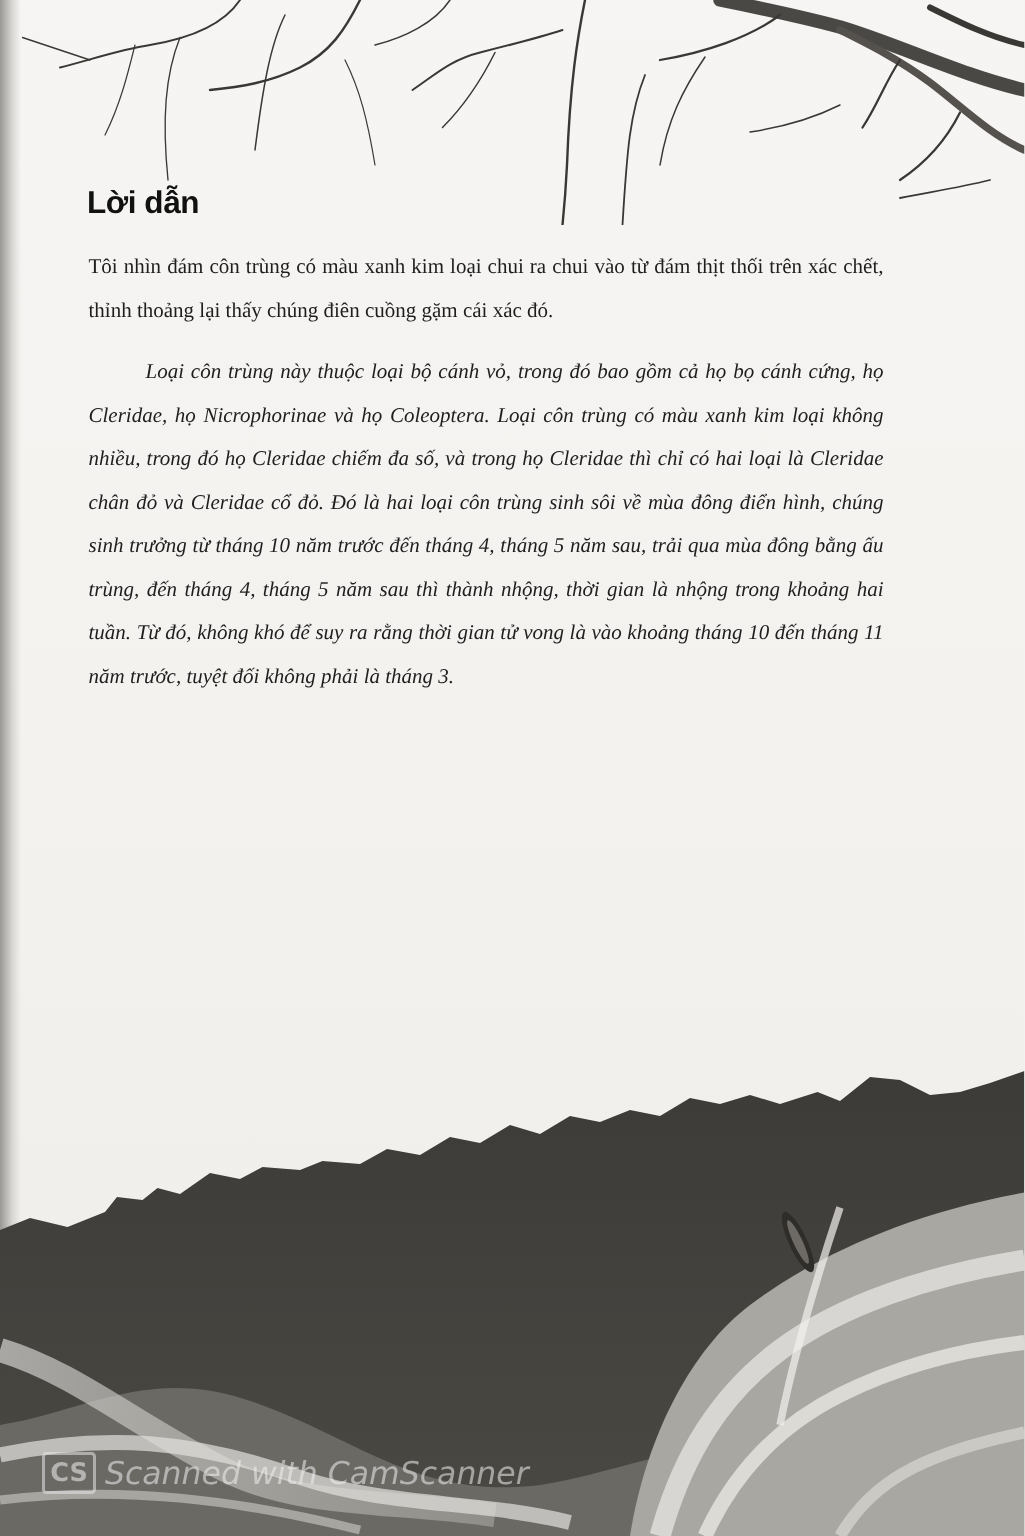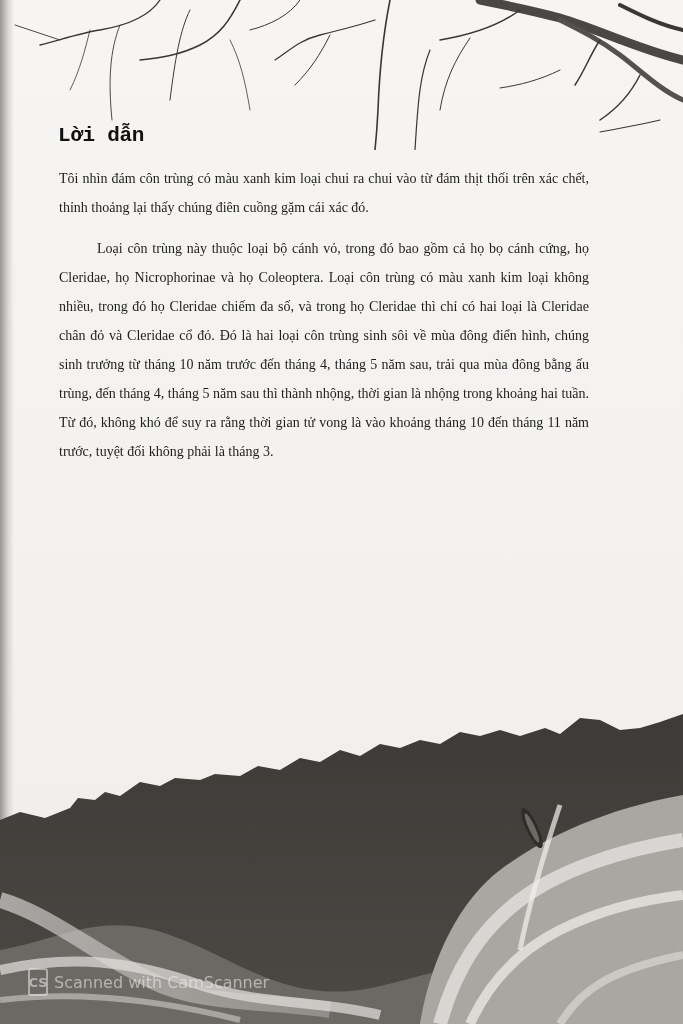--- a/index.html
+++ b/index.html
@@ -1,27 +1,27 @@
 <!DOCTYPE html>
 <html><head>
 <meta charset="utf-8">
 <style>
   html, body { margin:0; padding:0; }
   body { width:683px; height:1024px; overflow:hidden; background:#f4f3f1; position:relative; font-family:"Liberation Serif","DejaVu Serif",serif; color:#1c1c1c; }
   .page { position:absolute; left:0; top:0; width:683px; height:1024px; background:linear-gradient(180deg,#f6f5f3 0%,#f2f1ee 60%,#eeedea 100%); }
   .left-shadow { position:absolute; left:0; top:0; width:14px; height:1024px; background:linear-gradient(90deg,#9a9894 0%,#d9d8d5 60%,rgba(240,239,236,0) 100%); }
   .branches { position:absolute; left:0; top:0; width:683px; height:150px; }
-  .title { position:absolute; left:58px; top:124px; font-family:Liberation Mono, monospace; font-weight:bold; font-size:21px; color:#111; letter-spacing:-0.3px; }
+  .title { position:absolute; left:58px; top:124px; font-family:Liberation Sans, sans-serif; font-weight:bold; font-size:21px; color:#111; letter-spacing:-0.3px; }
   .body-text { position:absolute; left:59px; top:164px; width:530px; font-size:14px; line-height:29px; text-align:justify; color:#1e1e1e; }
   .body-text p { margin:0 0 12px 0; }
-  .body-text p.indent { text-indent:38px; }
+  .body-text p.indent { text-indent:38px;font-style:italic; }
   .bottom-art { position:absolute; left:0; top:700px; width:683px; height:324px; }
   .watermark { position:absolute; left:28px; top:968px; display:flex; align-items:center; gap:6px; opacity:0.55; }
-  .cs-logo { width:20px; height:28px; border:2px solid #e8e8e8; border-radius:3px; color:#f0f0f0; font-family:"DejaVu Sans",sans-serif; font-weight:bold; font-size:13px; display:flex; align-items:center; justify-content:center; box-sizing:border-box; }
-  .wm-text { color:#f0f0f0; font-family:"DejaVu Sans",sans-serif; font-size:16px; }
+  .cs-logo { width:36px; height:28px; border:2px solid #e8e8e8; border-radius:3px; color:#f0f0f0; font-family:"DejaVu Sans",sans-serif; font-weight:bold; font-size:17px; display:flex; align-items:center; justify-content:center; box-sizing:border-box; }
+  .wm-text { color:#f0f0f0; font-family:"DejaVu Sans",sans-serif; font-size:21px;font-style:italic; }
 </style>
 </head>
 <body>
 
 <div class="page">
   <div class="left-shadow"></div>
 
   <svg class="branches" viewBox="0 0 683 150" preserveAspectRatio="none">
     <g stroke="#3a3835" fill="none" stroke-linecap="round">
       <path d="M683 60 C640 50 600 30 560 18 C530 10 505 5 480 0" stroke-width="9" stroke="#4a4845"></path>

